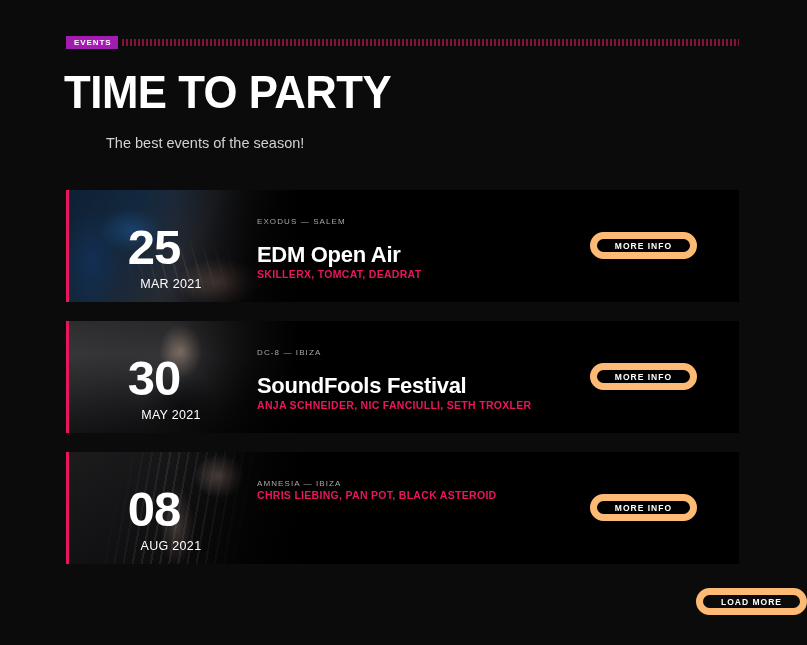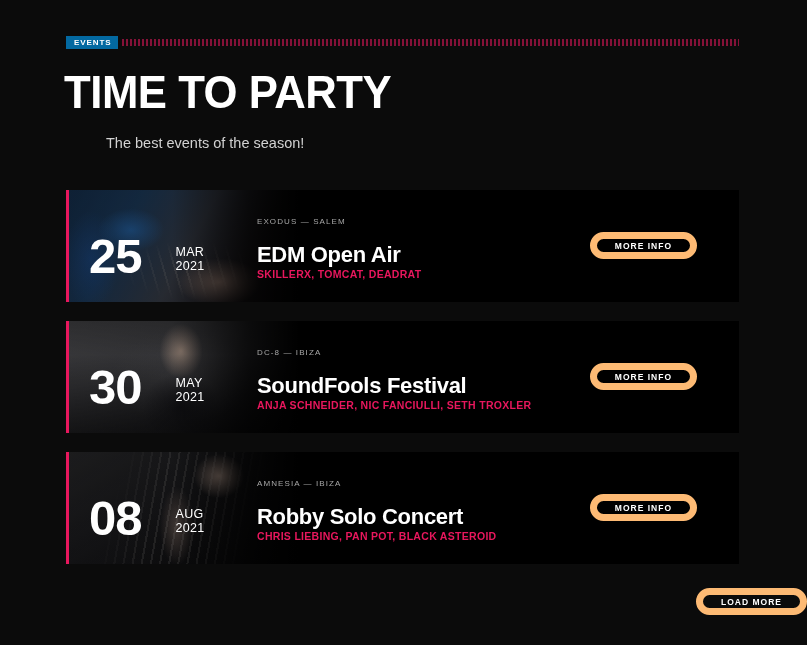--- a/index.html
+++ b/index.html
@@ -29,21 +29,21 @@
     height: 13px;
     display: flex;
     align-items: center;
   }
   .eyebrow-badge {
     display: inline-flex;
     align-items: center;
     justify-content: center;
     height: 13px;
     padding: 0 7px 0 8px;
-    background: #0369a1;
+    background: #a21caf;
     color: #ffffff;
     font-size: 8px;
     font-weight: bold;
     letter-spacing: 0.9px;
     line-height: 13px;
     white-space: nowrap;
   }
   .eyebrow-rule {
     flex: 1 1 auto;
     height: 7px;
@@ -174,21 +174,21 @@
   }
 
   
   .event-date {
     position: absolute;
     left: 20px;
     top: 0;
     width: 130px;
     height: 132px;
     display: flex;
-    flex-direction: row;
+    flex-direction: column;
     align-items: center;
     justify-content: center;
   }
   .event-day {
     color: #ffffff;
     font-size: 49px;
     font-weight: bold;
     letter-spacing: -1px;
     line-height: 50px;
   }
@@ -327,21 +327,20 @@
       <div class="event-media">
         <div class="photo photo-guitar-dark"></div>
         <div class="veil"></div>
       </div>
       <div class="event-date">
         <span class="event-day">08</span>
         <span class="event-monthyear">AUG 2021</span>
       </div>
       <div class="event-info">
         <div class="event-venue">AMNESIA — IBIZA</div>
-        <div class="event-name">Robby Solo Concert</div>
         <div class="event-lineup">CHRIS LIEBING, PAN POT, BLACK ASTEROID</div>
       </div>
       <div class="event-action">
         <button class="pill-btn">MORE INFO</button>
       </div>
     </div>
 
   </div>
 
   <div class="load-more-wrap">

